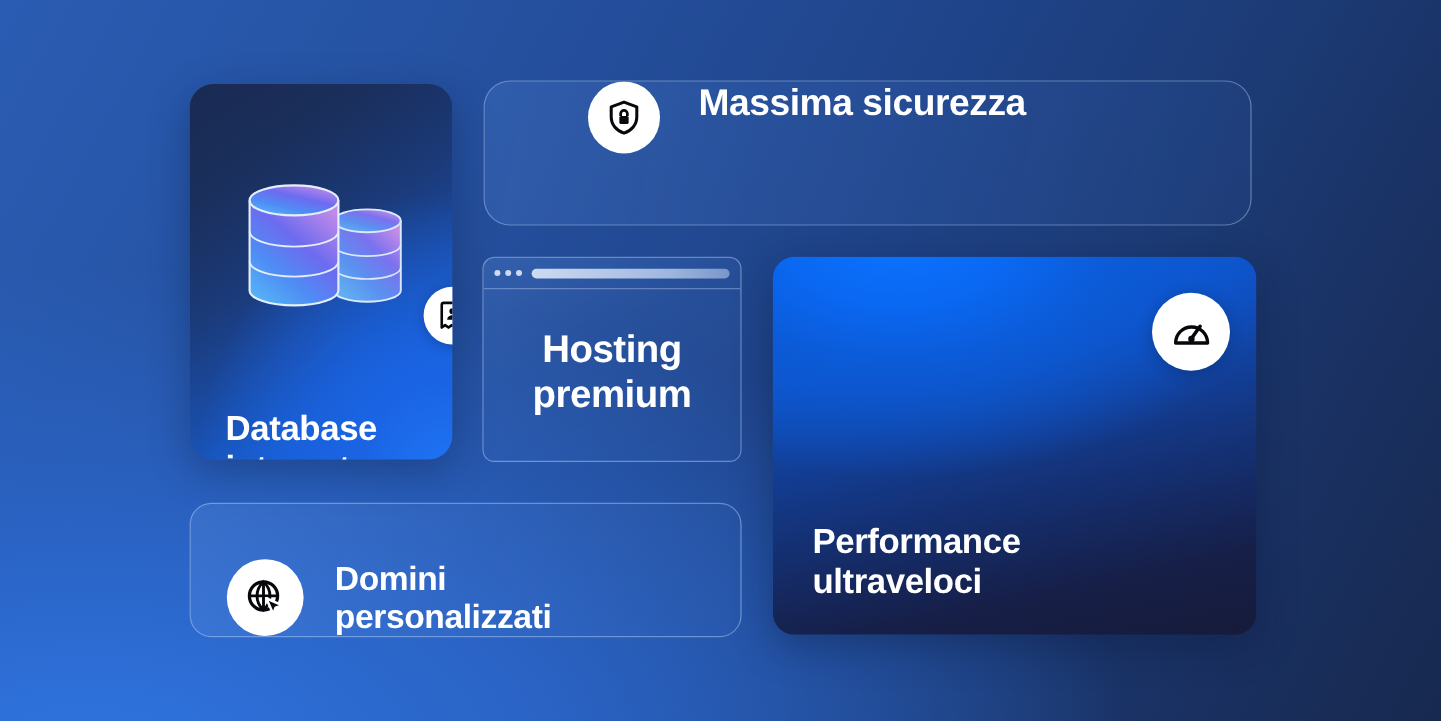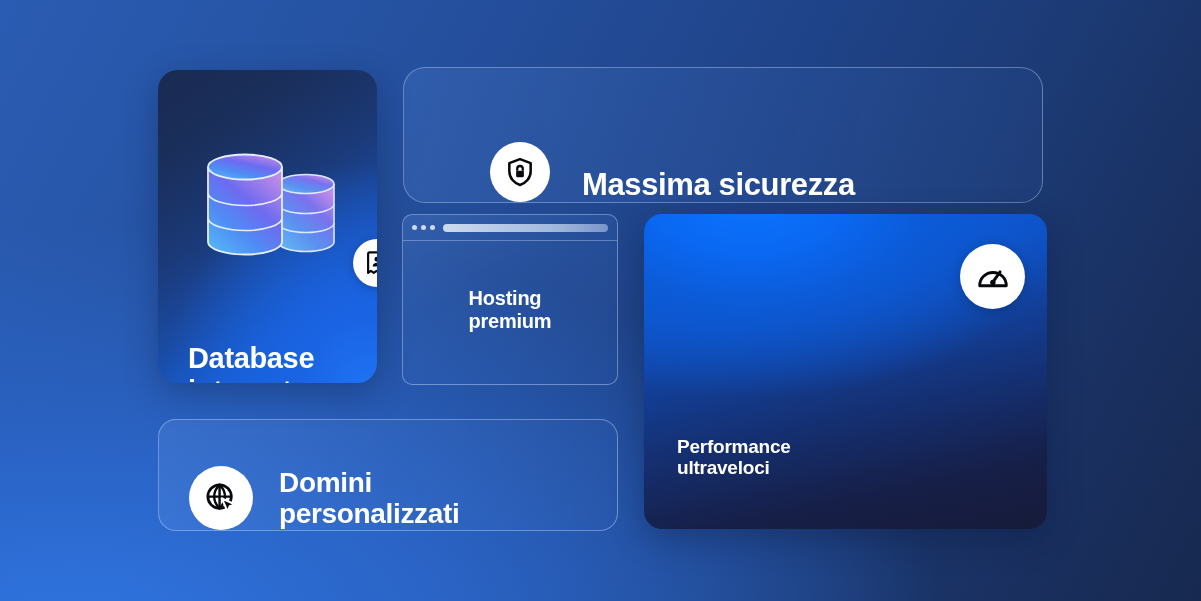--- a/index.html
+++ b/index.html
@@ -87,26 +87,26 @@
     left: 30px;
     top: 272px;
     font-size: 29px;
   }
 
   
   #card-security {
     left: 403px;
     top: 67px;
     width: 640px;
-    height: 136px;
+    height: 121px;
     border-radius: 22px;
     background: linear-gradient(100deg, rgba(95,145,225,0.20) 0%, rgba(78,128,212,0.15) 45%, rgba(58,104,186,0.10) 100%);
     border: 1px solid rgba(183, 208, 243, 0.42);
     display: flex;
-    align-items: flex-end;
+    align-items: flex-start;
   }
   #sec-badge {
     width: 60px;
     height: 60px;
     margin-left: 86px;
   }
   #sec-title {
     font-size: 31px;
     margin-left: 32px;
   }
@@ -149,22 +149,22 @@
     border-radius: 5px;
     background: linear-gradient(90deg, rgba(226,236,250,0.88) 0%, rgba(205,221,245,0.72) 70%, rgba(188,209,240,0.55) 100%);
   }
   .browser-body {
     flex: 1;
     display: flex;
     align-items: center;
     justify-content: center;
   }
   #host-title {
-    font-size: 20px;
-    text-align: left;
+    font-size: 32px;
+    text-align: center;
     margin-bottom: 6px;
   }
 
   
   #card-performance {
     left: 644px;
     top: 214px;
     width: 403px;
     height: 315px;
     border-radius: 18px;
@@ -178,21 +178,21 @@
     right: 22px;
     top: 30px;
     width: 65px;
     height: 65px;
     box-shadow: 0 2px 12px rgba(0,0,0,0.20);
   }
   #perf-title {
     position: absolute;
     left: 33px;
     top: 222px;
-    font-size: 19px;
+    font-size: 29px;
   }
 
   
   #card-domains {
     left: 158px;
     top: 419px;
     width: 460px;
     height: 112px;
     border-radius: 18px;
     background: linear-gradient(104deg, rgba(100,150,228,0.26) 0%, rgba(78,128,212,0.18) 50%, rgba(58,106,188,0.12) 100%);

